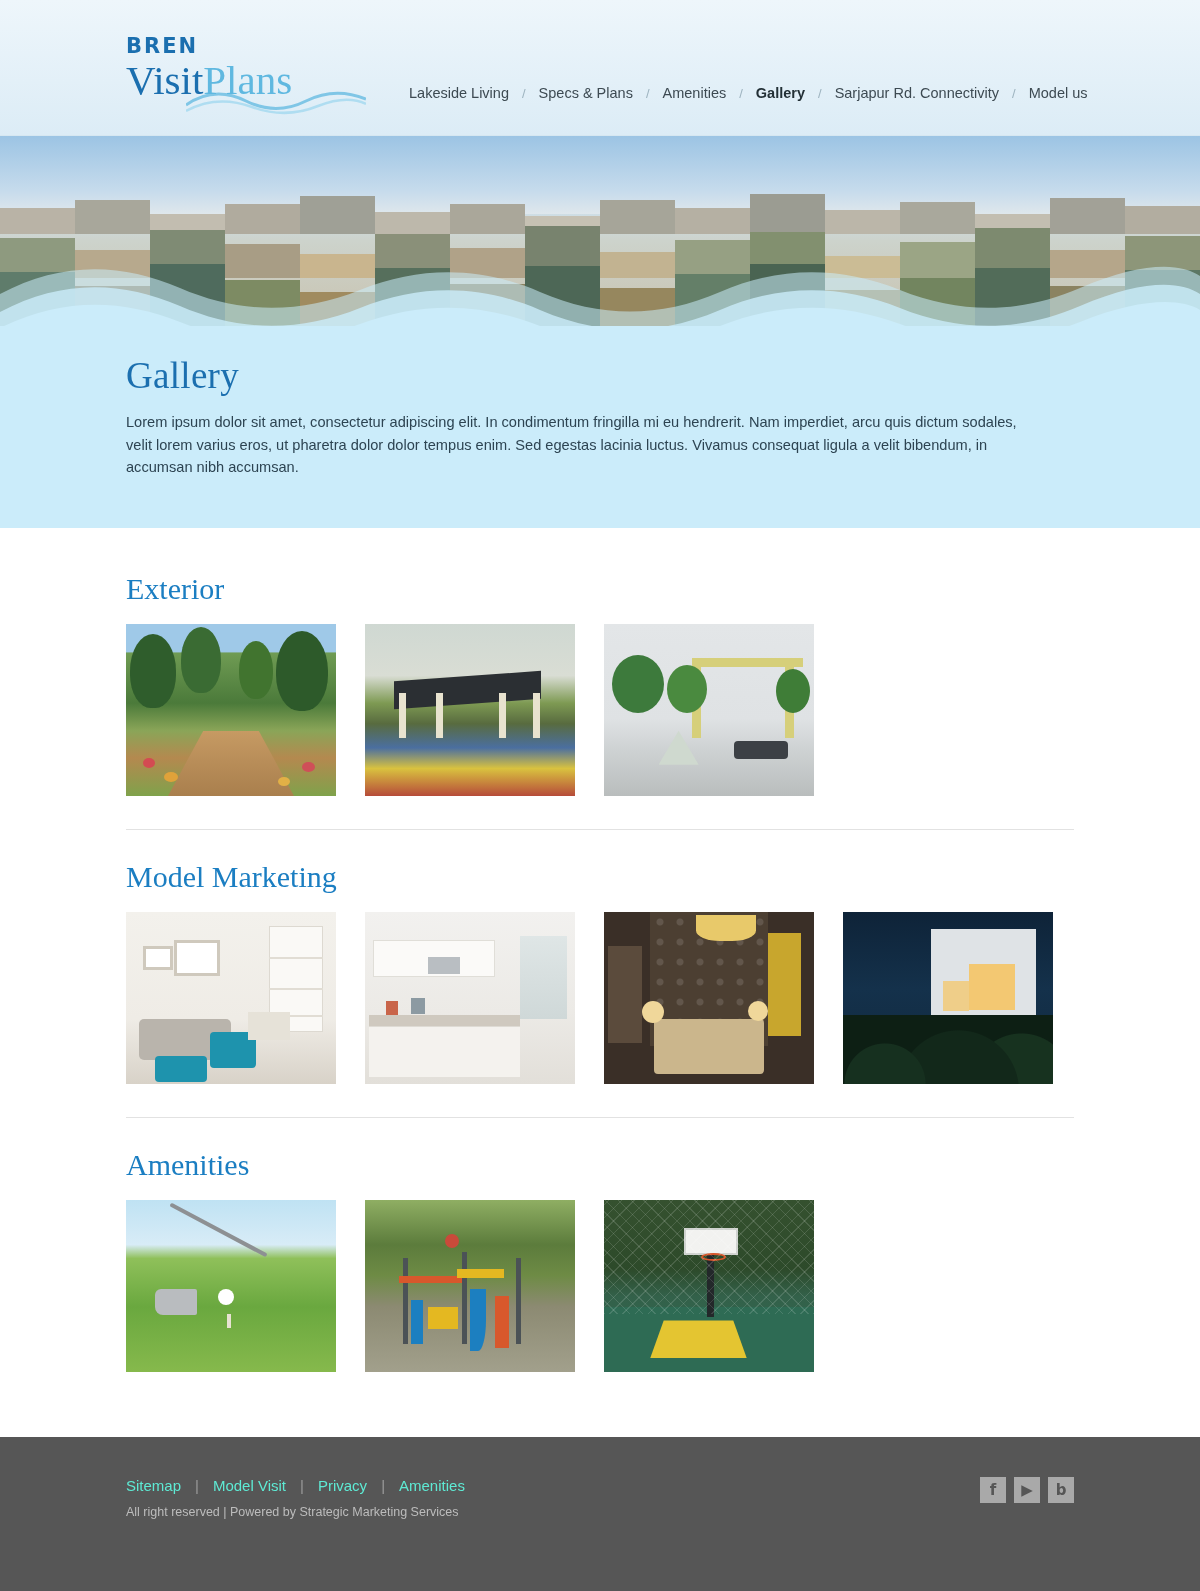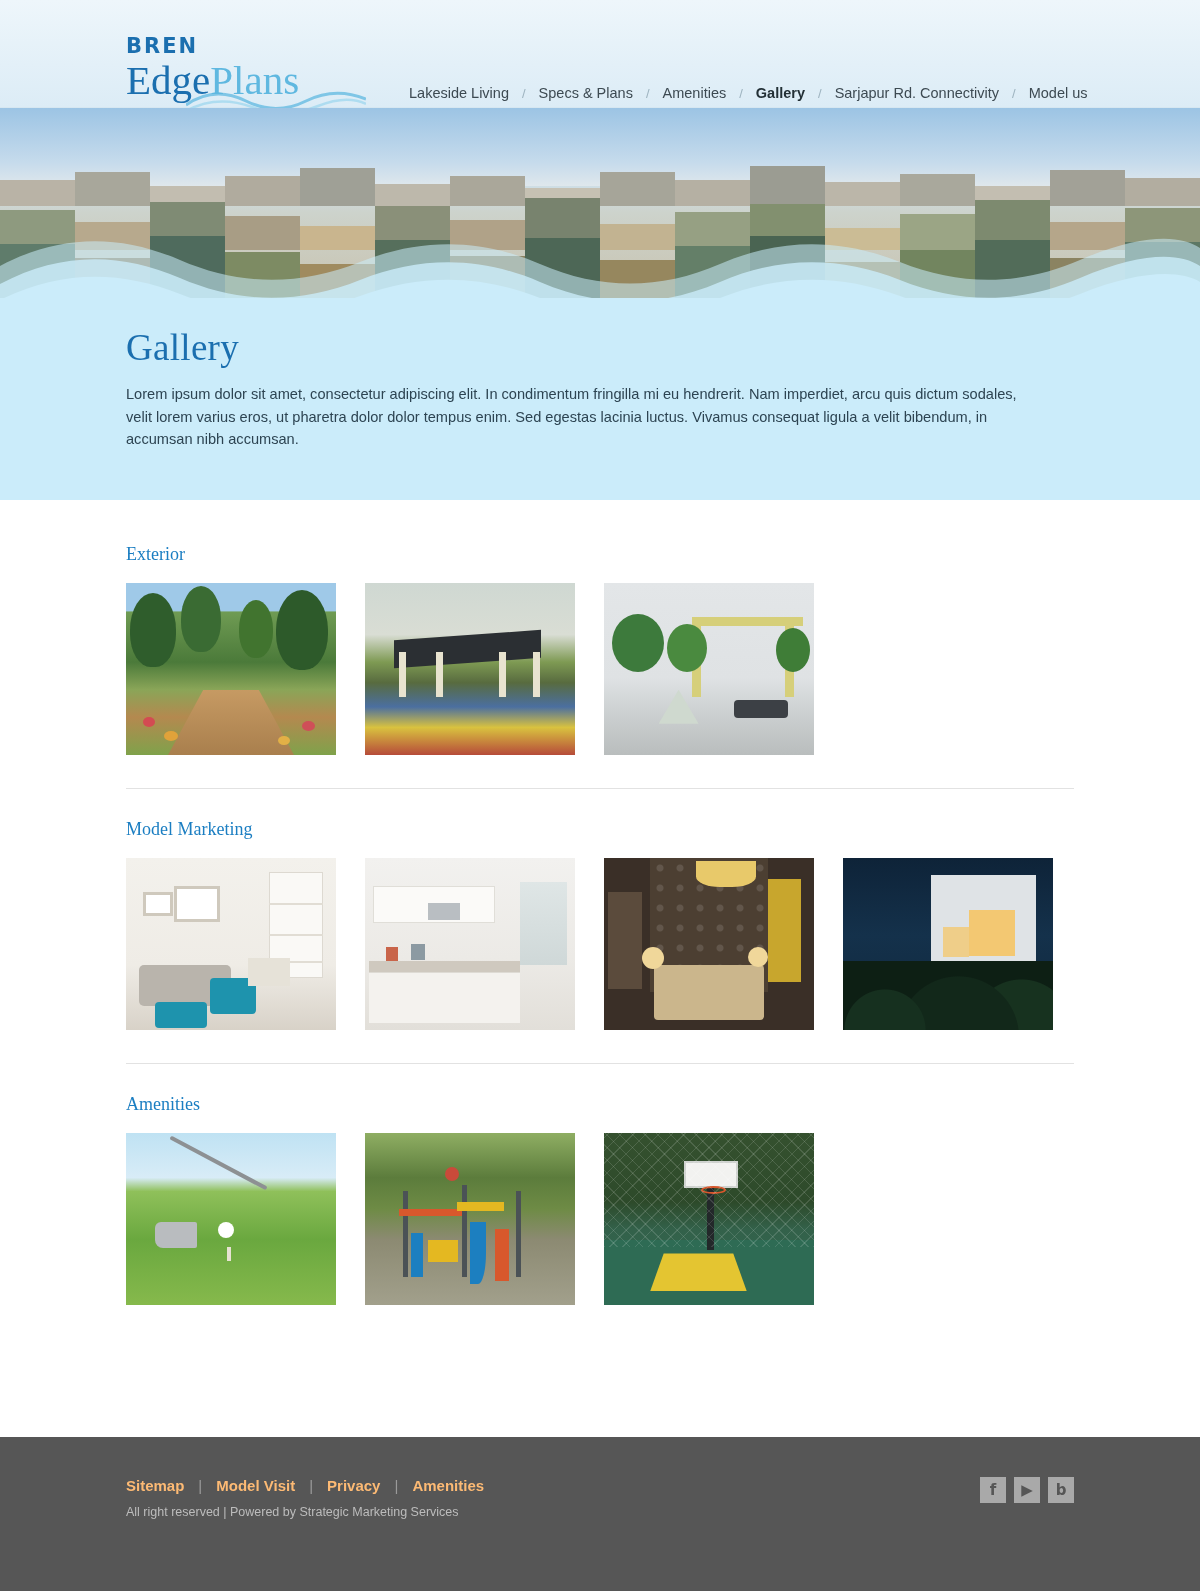--- a/index.html
+++ b/index.html
@@ -8,21 +8,21 @@
     width: 1200px;
     height: 1591px;
     font-family: "Liberation Sans", sans-serif;
     background: #ffffff;
     overflow: hidden;
   }
 
   
   .header {
     position: relative;
-    height: 108px;
+    height: 136px;
     background: linear-gradient(to bottom, #eef6fb 0%, #e3f0f8 60%, #dcecf6 100%);
     border-bottom: 1px solid #d6e7f1;
   }
   .logo {
     position: absolute;
     left: 126px;
     top: 36px;
     width: 240px;
   }
   .logo-top {
@@ -144,21 +144,21 @@
     margin: 0;
   }
 
   
   .content {
     padding: 44px 126px 0 126px;
   }
   .section { margin-bottom: 0; }
   .section-title {
     font-family: "Liberation Serif", serif;
-    font-size: 18px;
+    font-size: 30px;
     font-weight: normal;
     color: #1b7ec2;
     margin: 0 0 18px 0;
   }
   .thumbs {
     display: flex;
     gap: 29px;
   }
   .thumb {
     width: 210px;
@@ -270,21 +270,21 @@
   }
   .footer-links {
     position: absolute;
     left: 126px;
     top: 40px;
     display: flex;
     align-items: center;
     font-size: 15px;
     color: #e9e9e9;
   }
-  .footer-links a { color: #fdba74; text-decoration: none; font-weight: bold; }
+  .footer-links a { color: #5eead4; text-decoration: none; }
   .footer-links .fsep { color: #9a9a9a; padding: 0 14px; }
   .footer-note {
     position: absolute;
     left: 126px;
     top: 68px;
     font-size: 12.5px;
     color: #bcbcbc;
   }
   .socials {
     position: absolute;
@@ -306,21 +306,21 @@
   }
 </style>
 </head>
 <body>
 
 <div class="header">
 
   <div class="logo">
     <div class="logo-top">BREN</div>
     <div class="logo-main">
-      <span>Edge</span><span class="lw">Plans</span>
+      <span>Visit</span><span class="lw">Plans</span>
       <svg class="logo-wave" viewBox="0 0 180 26">
         <path d="M0,16 C20,2 40,2 60,12 C80,22 100,22 120,12 C140,2 160,2 180,10" fill="none" stroke="#5fb8e0" stroke-width="3" opacity=".75"></path>
         <path d="M0,22 C22,10 44,10 66,18 C88,26 110,26 132,17 C152,9 168,9 180,15" fill="none" stroke="#9ad6ee" stroke-width="2.5" opacity=".7"></path>
       </svg>
     </div>
   </div>
 
   <nav class="nav">
     <a>Lakeside Living</a>
     <span class="sep">/</span>

